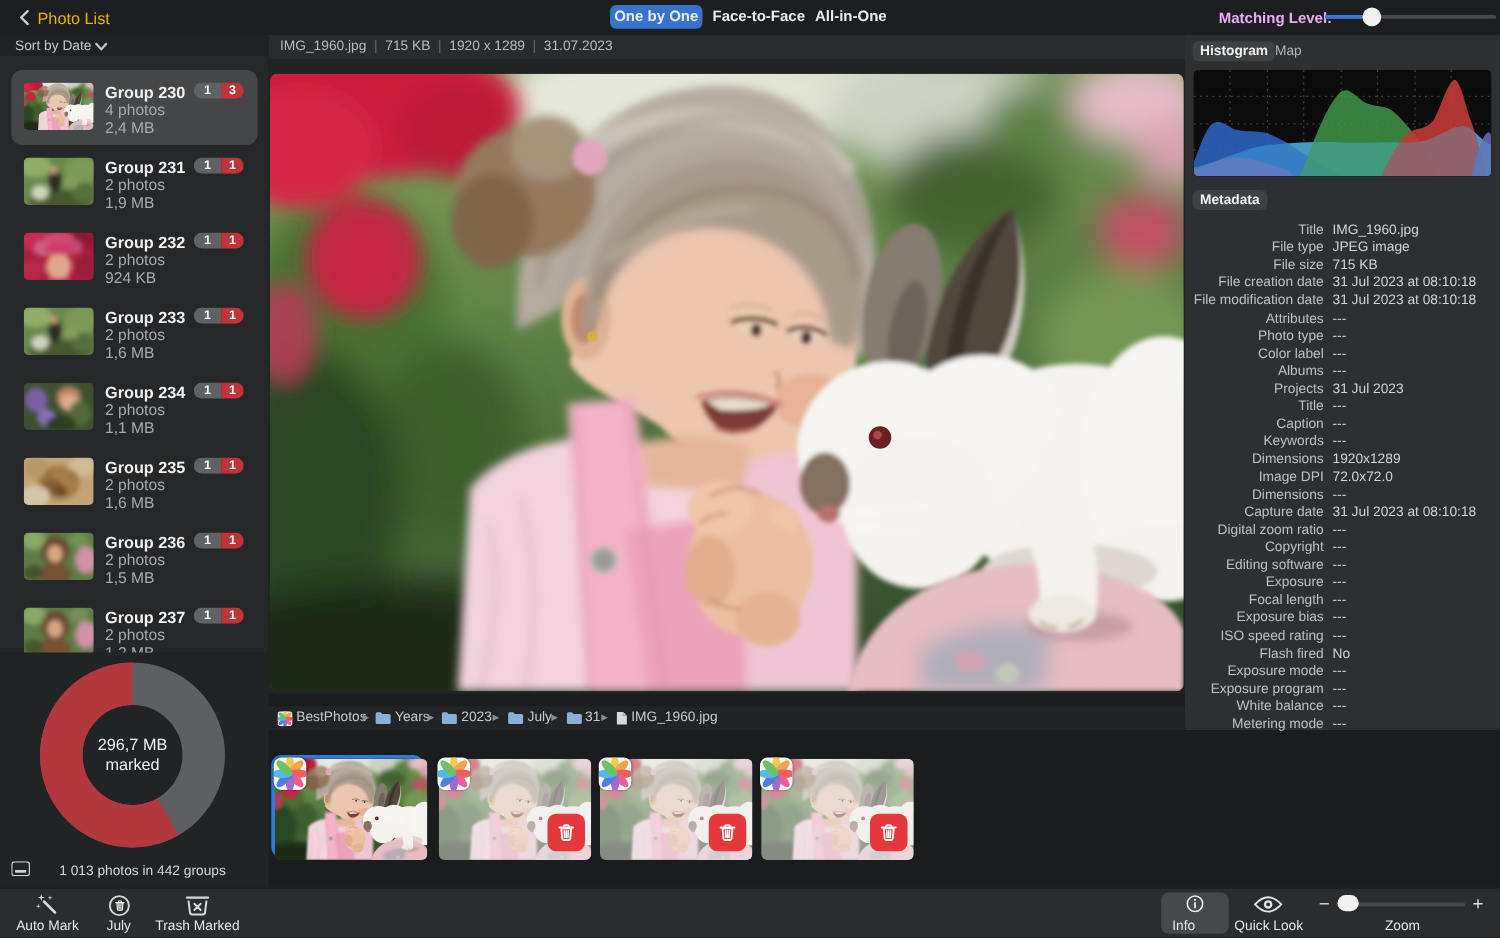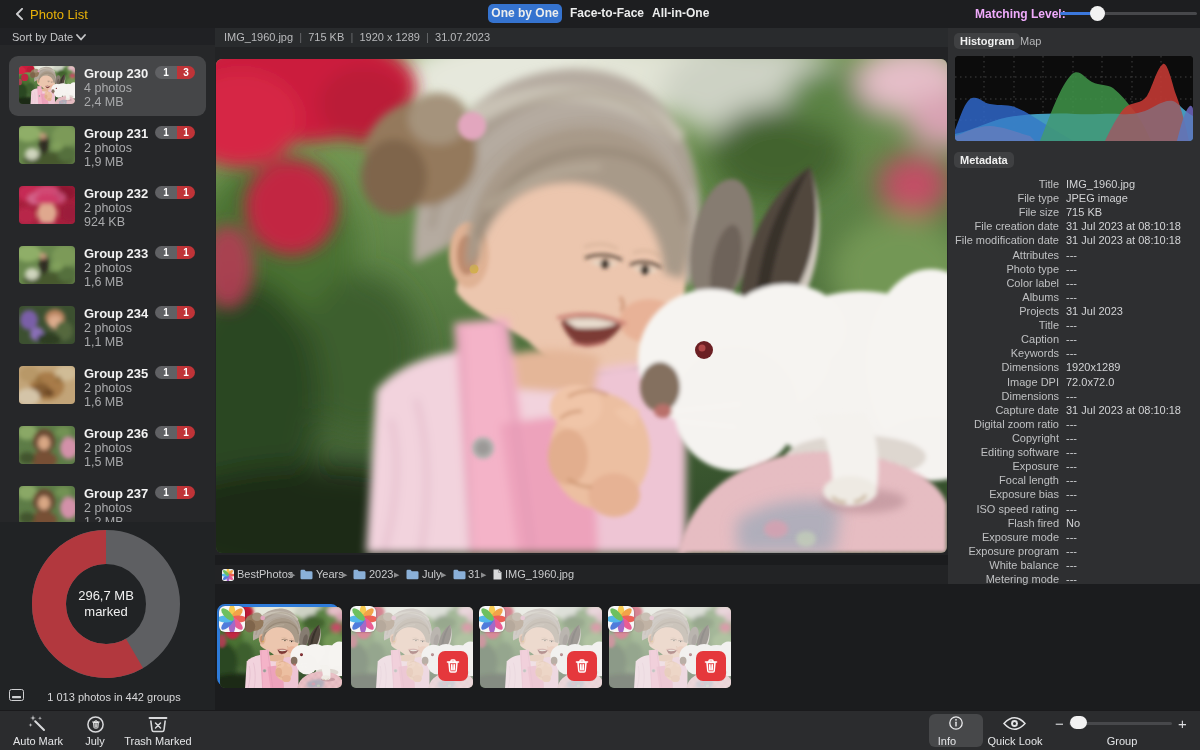--- a/index.html
+++ b/index.html
@@ -667,15 +667,15 @@
   <div class="abs" style="left:1055px;top:715px;width:12px;height:16px;color:#dcdde0;font-size:15px">−</div>
   <div class="abs slider-track" style="left:1069px;top:722px;width:103px"></div>
   <div class="abs knob" style="left:1070px;top:716px;width:17px;height:13px;border-radius:7px"></div>
   <div class="abs" style="left:1178px;top:715px;width:12px;height:16px;color:#dcdde0;font-size:15px">+</div>
   <div class="abs blab" style="left:-7px;width:90px">Auto Mark</div>
   <div class="abs blab" style="left:65px;width:60px">July</div>
   <div class="abs blab" style="left:118px;width:80px">Trash Marked</div>
   <div class="abs" id="infobtn"></div>
   <div class="abs blab" style="left:929px;width:36px">Info</div>
   <div class="abs blab" style="left:980px;width:70px">Quick Look</div>
-  <div class="abs blab" style="left:1102px;width:40px">Group</div>
+  <div class="abs blab" style="left:1102px;width:40px">Zoom</div>
 
 </div>
 
 </body></html>

